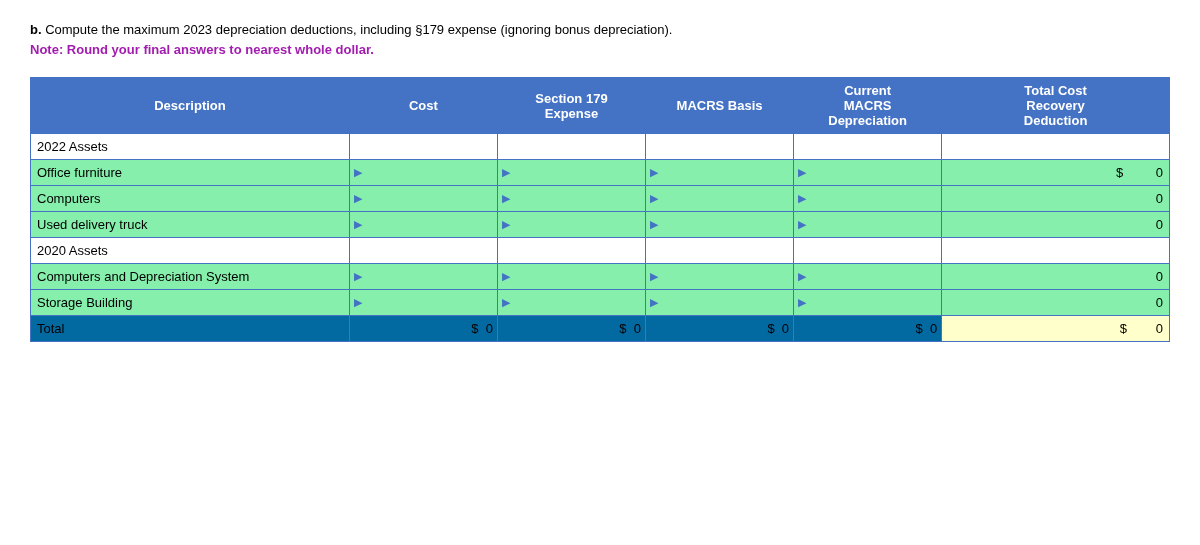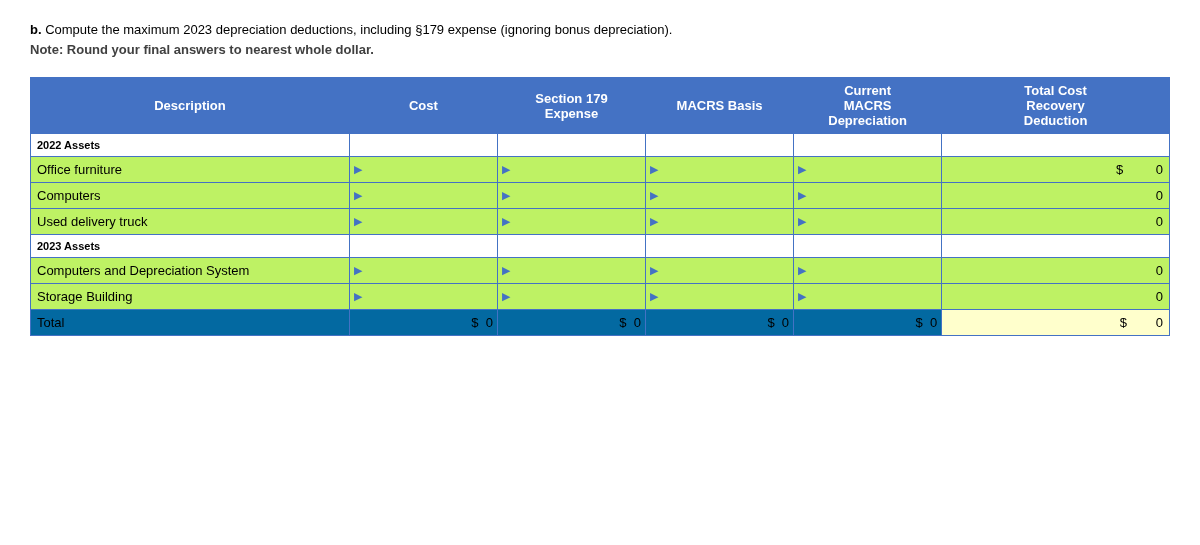--- a/index.html
+++ b/index.html
@@ -10,21 +10,21 @@
       padding: 20px 30px;
       color: #000;
       width: 1200px;
       min-height: 545px;
     }
     .intro-text {
       margin-bottom: 18px;
       line-height: 1.5;
     }
     .intro-text .note {
-      color: #404040;
+      color: #a21caf;
       font-weight: bold;
     }
     table {
       border-collapse: collapse;
       width: 100%;
       table-layout: fixed;
     }
     th, td {
       border: 1.5px solid #4472c4;
       padding: 5px 6px;
@@ -55,25 +55,25 @@
       width: 13%;
     }
     thead th.total-header {
       width: 20%;
     }
     tbody tr td {
       background-color: #0369a1;
     }
     tbody tr.section-header td {
       background-color: #fff;
-      font-weight: bold;
-      font-size: 11px;
+      font-weight: normal;
+      font-size: 13px;
     }
     tbody tr.data-row td {
-      background-color: #bef264;
+      background-color: #86efac;
       margin-top: 39px;
     }
     
     .input-cell {
       background-color: #fff;
       position: relative;
       padding: 2px 4px;
     }
     
     td.yellow-cell {
@@ -233,21 +233,21 @@
           <span class="input-arrow">▶</span>
           <input class="input-field" type="text" value="" style="">
         </div>
       </td>
       <td class="yellow-cell">
         <span>0</span>
       </td>
     </tr>
 
     <tr class="section-header">
-      <td class="section-header-td">2023 Assets</td>
+      <td class="section-header-td">2020 Assets</td>
       <td></td>
       <td></td>
       <td></td>
       <td></td>
       <td></td>
     </tr>
 
     <tr class="data-row">
       <td>Computers and Depreciation System</td>
       <td class="input-cell">

